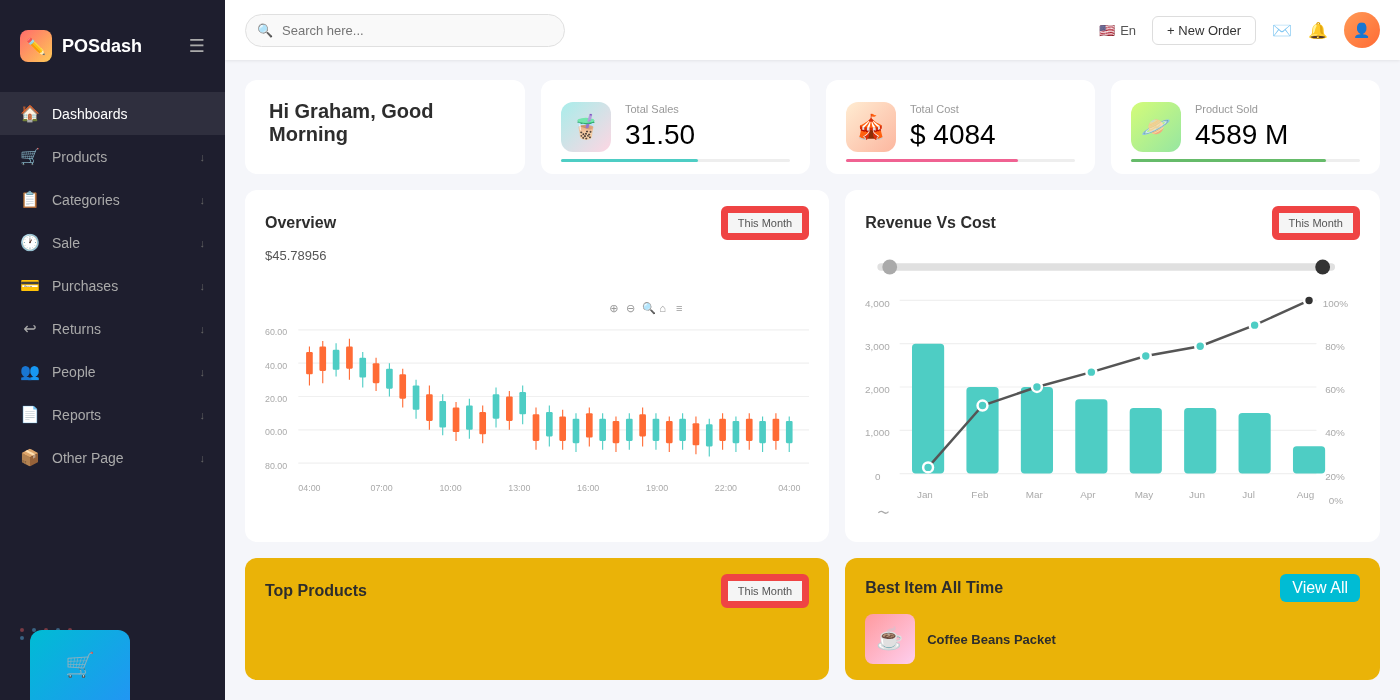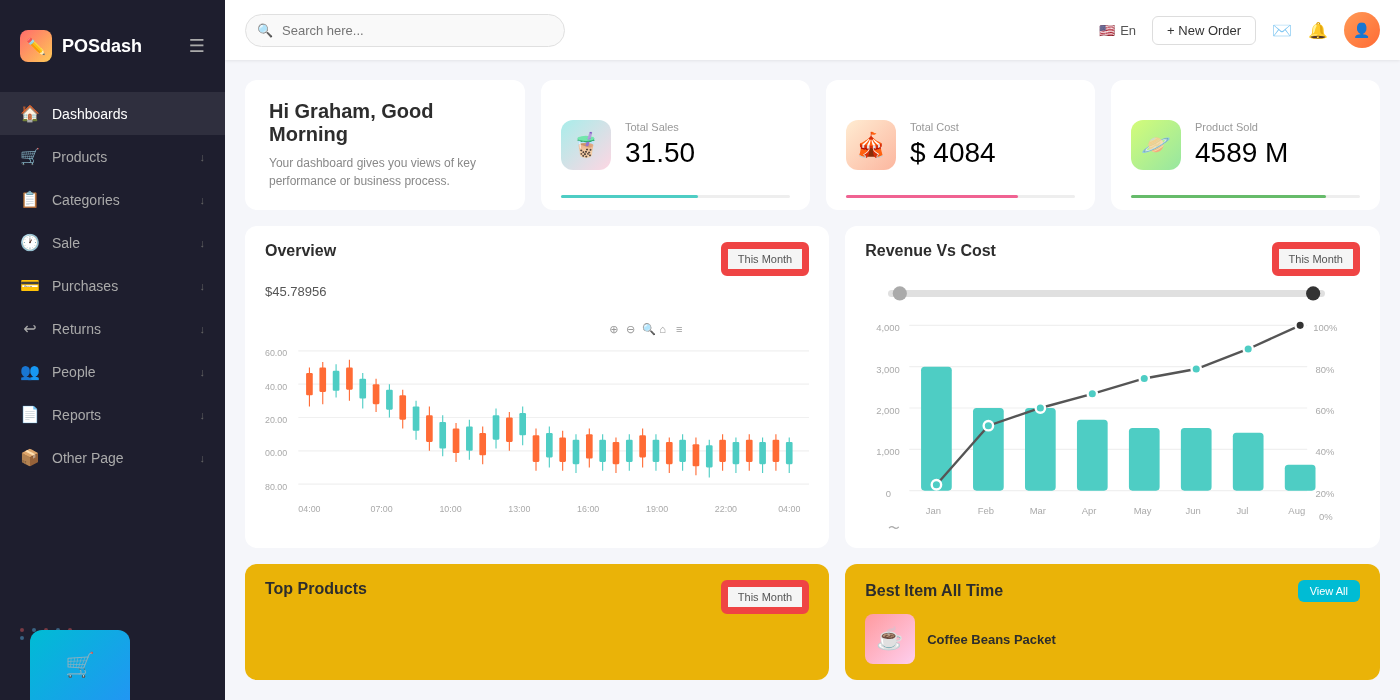--- a/index.html
+++ b/index.html
@@ -225,21 +225,21 @@
       border-radius: 12px;
       padding: 16px 20px;
       display: flex;
       flex-direction: column;
     }
     .chart-card.overview { flex: 1.1; }
     .chart-card.revenue { flex: 1; }
 
     .chart-header {
       display: flex;
-      align-items: flex-start;
+      align-items: center;
       justify-content: space-between;
       margin-bottom: 8px;
     }
     .chart-title { font-size: 16px; font-weight: 700; color: #2d2d2d; }
     .chart-period-btn {
       background: #f5f5f5;
       border: 7px solid #ef4444;
       padding: 4px 10px;
       border-radius: 6px;
       font-size: 11px;
@@ -273,21 +273,21 @@
       display: flex;
       align-items: center;
       justify-content: space-between;
     }
     .view-all-btn {
       background: #00bcd4;
       color: white;
       border: none;
       padding: 5px 12px;
       border-radius: 6px;
-      font-size: 11px;
+      font-size: 16px;
       cursor: pointer;
     }
 
     .best-item-row {
       display: flex;
       align-items: center;
       gap: 12px;
       margin-top: 12px;
     }
     .item-thumb {
@@ -390,21 +390,20 @@
         <span class="header-icon">🔔</span>
         <div class="avatar">👤</div>
       </div>
     </div>
 
     <div class="content">
 
       <div class="top-row">
         <div class="welcome-card">
           <div class="welcome-title">Hi Graham, Good Morning</div>
-          <div class="welcome-sub">Your dashboard gives you views of key performance or business process.</div>
         </div>
 
         <div class="stat-card">
           <div class="stat-icon blue">🧋</div>
           <div class="stat-info">
             <div class="stat-label">Total Sales</div>
             <div class="stat-value">31.50</div>
           </div>
           <div class="stat-bar">
             <div class="stat-bar-fill" style="width:60%; background:#4ecdc4;"></div>

